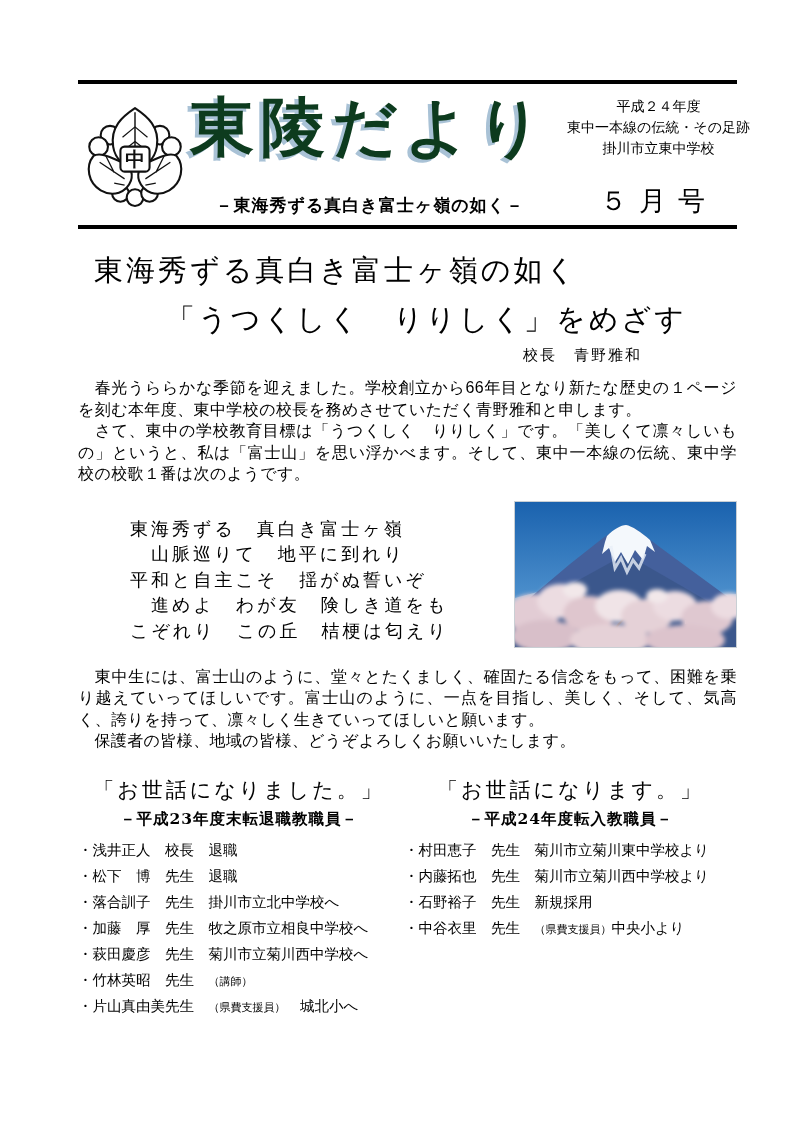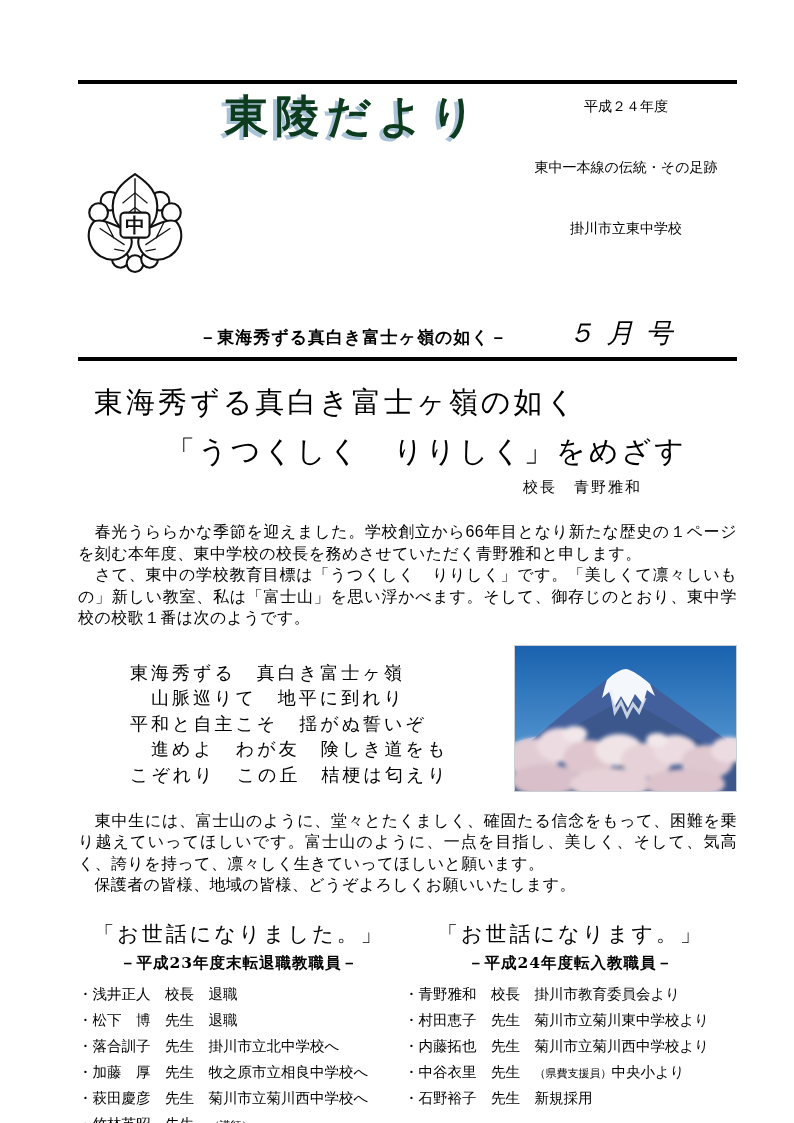--- a/index.html
+++ b/index.html
@@ -20,52 +20,52 @@
     border-bottom:4px solid #000;
     padding:8px 2px 6px 2px;
     display:flex;
     align-items:stretch;
   }
   .emblem-wrap{flex:0 0 110px;display:flex;align-items:center;justify-content:center;}
   .mast-center{flex:1 1 auto;display:flex;flex-direction:column;justify-content:space-between;align-items:center;}
   .paper-title{
     font-family:"DejaVu Serif","Liberation Serif",serif;
     font-weight:bold;
-    font-size:44px;
+    font-size:64px;
     letter-spacing:7px;
     line-height:1.1;
     color:#0d3b1e;
     text-shadow:-4px 3px 0 #a9c2d6;
     white-space:nowrap;
   }
   .paper-subtitle{
     font-size:17px;font-weight:bold;letter-spacing:1px;
     margin-top:4px;margin-bottom:2px;white-space:nowrap;
   }
   .mast-right{
     flex:0 0 218px;display:flex;flex-direction:column;align-items:center;
-    justify-content:flex-start;padding-top:4px;gap:40px;
+    justify-content:flex-start;padding-top:4px;
   }
   .mast-right .line{font-size:14px;line-height:21px;white-space:nowrap;}
   .issue-no{
-    margin-top:36px;font-size:27px;letter-spacing:12px;
-    font-family:"Liberation Serif","DejaVu Serif",serif;white-space:nowrap;font-style:italic;
+    margin-top:24px;font-size:27px;letter-spacing:12px;
+    font-family:"Liberation Serif","DejaVu Serif",serif;white-space:nowrap;
   }
   
   .headline{margin-top:22px;font-family:"DejaVu Serif","Liberation Serif",serif;}
   .headline .l1{font-size:29px;letter-spacing:3px;padding-left:16px;white-space:nowrap;}
   .headline .l2{font-size:29px;letter-spacing:3px;padding-left:88px;margin-top:9px;white-space:nowrap;}
   .byline{
     font-family:"DejaVu Serif","Liberation Serif",serif;
     font-size:15px;text-align:right;padding-right:95px;margin-top:6px;letter-spacing:2px;
   }
   
   .bodytext{font-size:16px;line-height:21.5px;text-align:justify;letter-spacing:.4px;}
   .bodytext p{margin:0;}
-  .block1{margin-top:24px;}
+  .block1{margin-top:12px;}
   .block2{margin-top:0;}
   
   .song-row{display:flex;margin-top:16px;align-items:flex-start;}
   .song{
     flex:1 1 auto;
     font-family:Liberation Sans, sans-serif;
     font-size:18px;line-height:25.5px;letter-spacing:3px;
     padding-left:52px;padding-top:16px;white-space:nowrap;
   }
   .photo-frame{
@@ -141,21 +141,21 @@
   </div>
 
   <div class="headline">
     <div class="l1">東海秀ずる真白き富士ヶ嶺の如く</div>
     <div class="l2">「うつくしく　りりしく」をめざす</div>
   </div>
   <div class="byline">校長　青野雅和</div>
 
   <div class="bodytext block1">
     <p>　春光うららかな季節を迎えました。学校創立から66年目となり新たな歴史の１ページを刻む本年度、東中学校の校長を務めさせていただく青野雅和と申します。</p>
-    <p>　さて、東中の学校教育目標は「うつくしく　りりしく」です。「美しくて凛々しいもの」新しい教室、私は「富士山」を思い浮かべます。そして、御存じのとおり、東中学校の校歌１番は次のようです。</p>
+    <p>　さて、東中の学校教育目標は「うつくしく　りりしく」です。「美しくて凛々しいもの」というと、私は「富士山」を思い浮かべます。そして、東中一本線の伝統、東中学校の校歌１番は次のようです。</p>
   </div>
 
   <div class="song-row">
     <div class="song">
       <div>東海秀ずる　真白き富士ヶ嶺</div>
       <div>　山脈巡りて　地平に到れり</div>
       <div>平和と自主こそ　揺がぬ誓いぞ</div>
       <div>　進めよ　わが友　険しき道をも</div>
       <div>こぞれり　この丘　桔梗は匂えり</div>
     </div>
@@ -231,22 +231,21 @@
         <li><span>・萩田慶彦　先生　菊川市立菊川西中学校へ</span><span class="small"></span><span></span></li>
         <li><span>・竹林英昭　先生　</span><span class="small">（講師）</span><span></span></li>
         <li><span>・片山真由美先生　</span><span class="small">（県費支援員）</span><span>　城北小へ</span></li>
       </ul>
     </div>
 
     <div class="fcol right">
       <div class="ftitle">「お世話になります。」</div>
       <div class="fsub">－平成24年度転入教職員－</div>
       <ul>
-        <li><span>・青野雅和　校長　掛川市教育委員会より</span><span class="small"></span><span></span></li>
         <li><span>・村田恵子　先生　菊川市立菊川東中学校より</span><span class="small"></span><span></span></li>
         <li><span>・内藤拓也　先生　菊川市立菊川西中学校より</span><span class="small"></span><span></span></li>
+        <li><span>・石野裕子　先生　新規採用</span><span class="small"></span><span></span></li>
         <li><span>・中谷衣里　先生　</span><span class="small">（県費支援員）</span><span>中央小より</span></li>
-        <li><span>・石野裕子　先生　新規採用</span><span class="small"></span><span></span></li>
       </ul>
     </div>
 
   </div>
 </div>
 
 </body></html>

